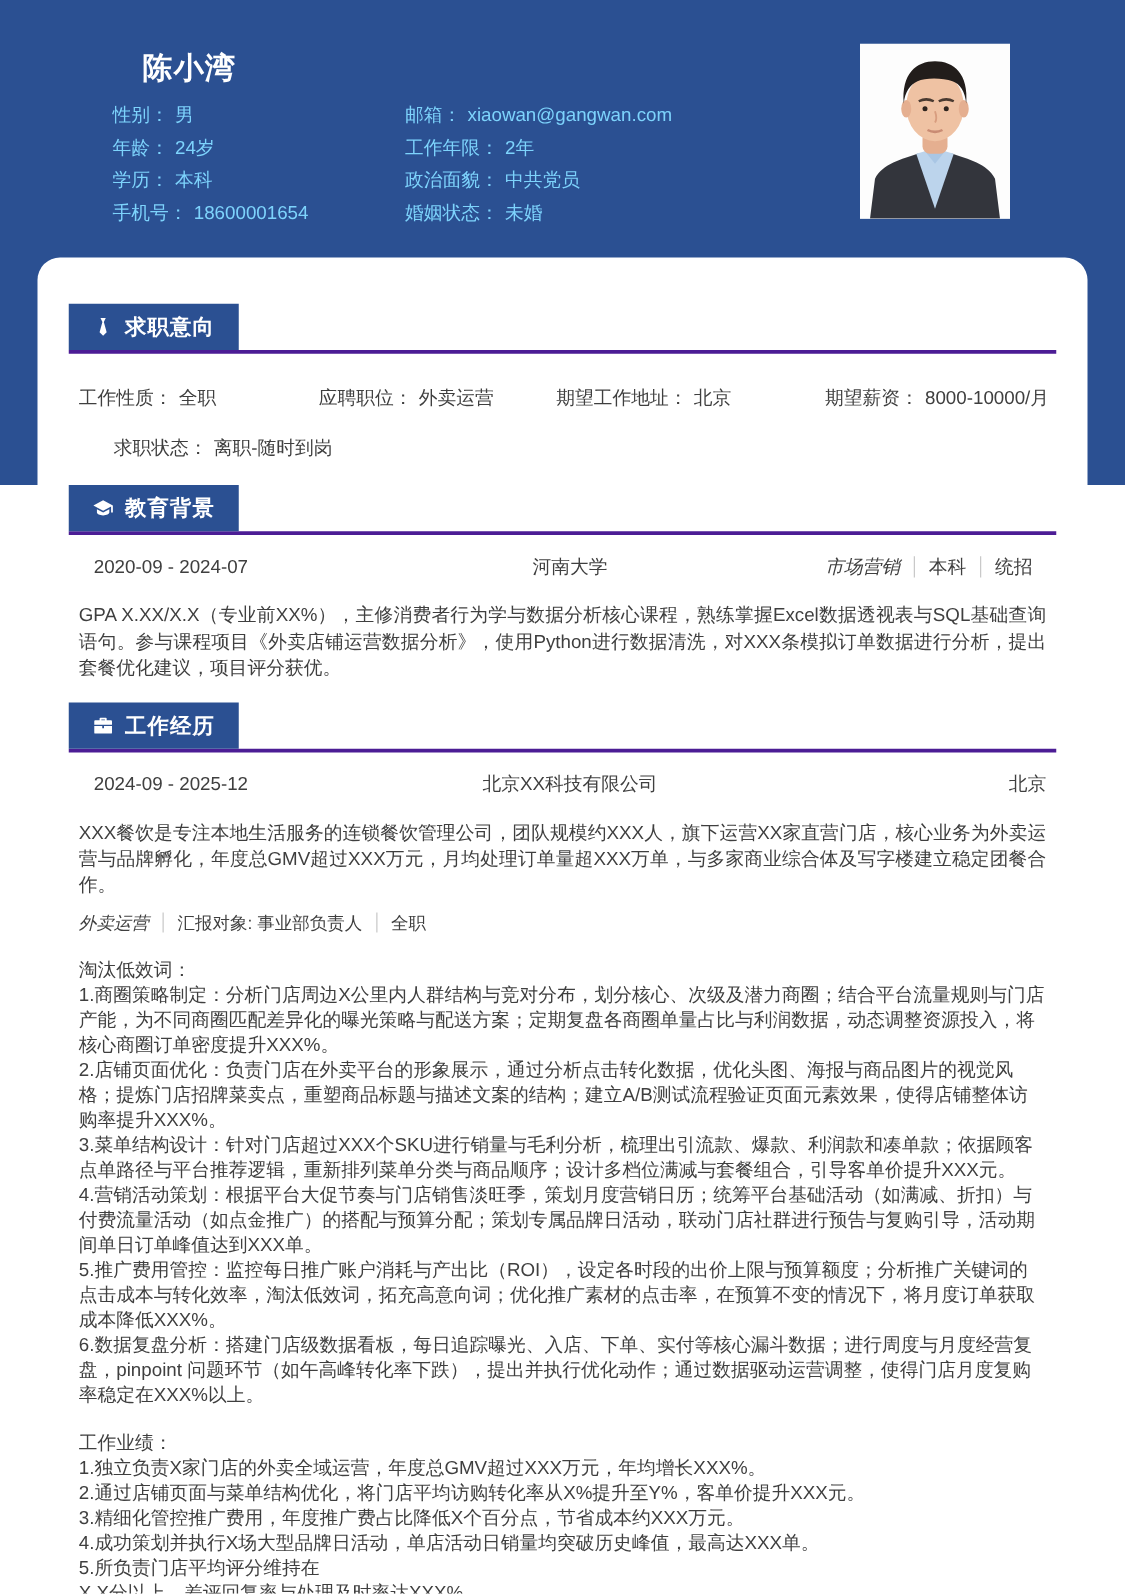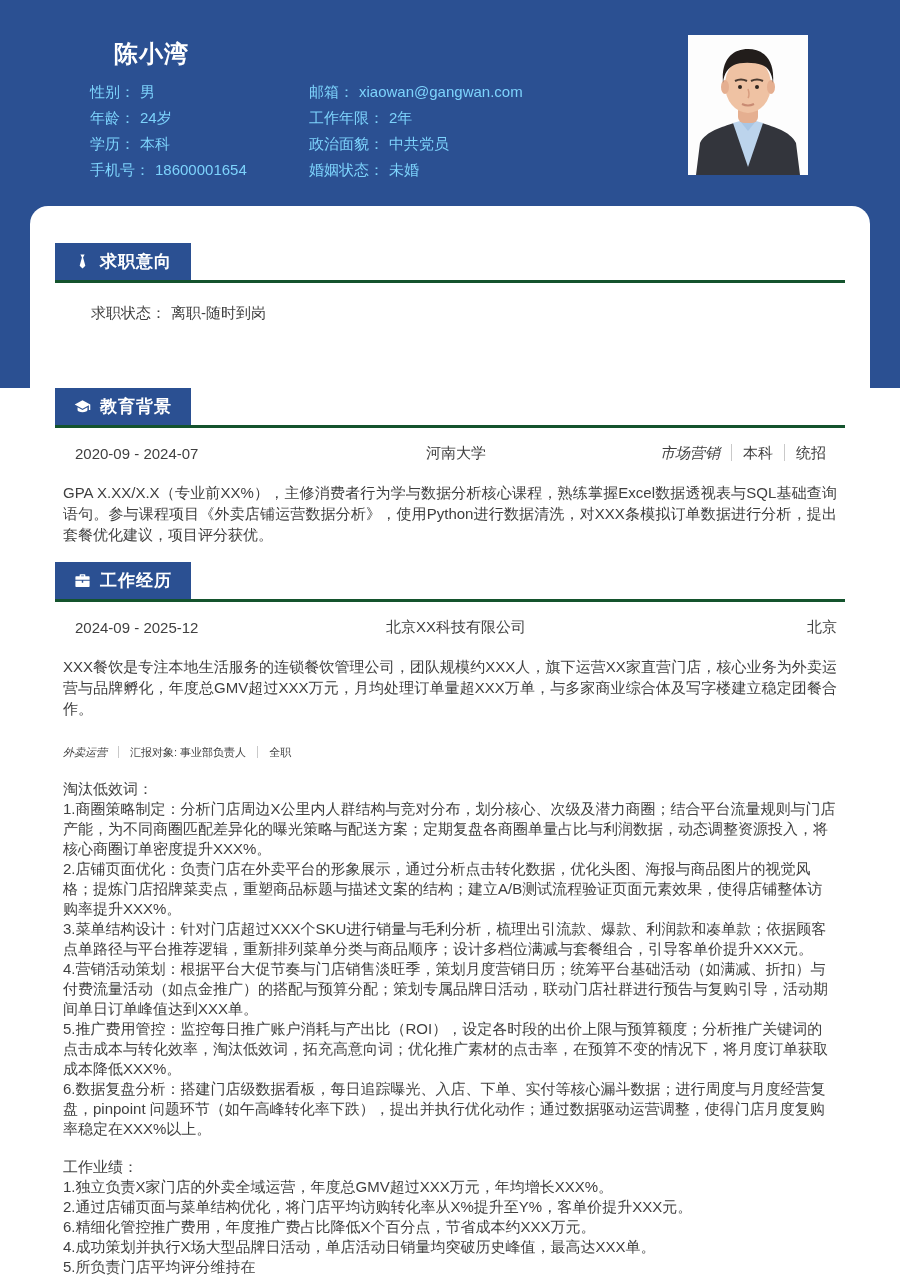--- a/index.html
+++ b/index.html
@@ -5,31 +5,31 @@
   * { margin:0; padding:0; box-sizing:border-box; }
   html,body { background:#fff; }
   body { font-family:"Liberation Sans","DejaVu Sans",sans-serif; color:#3f3f3f; }
   .page { position:relative; width:900px; height:1275px; overflow:hidden; background:#fff; margin:0 auto; }
 
   
   .hero { position:relative; width:100%; height:388px; background:#2b5092; }
   .hero-name { position:absolute; left:90px; top:38px; font-size:24px; font-weight:bold; color:#fff; letter-spacing:1px;margin-left:24px; }
   .hero-col { position:absolute; top:83px; color:#7dd3fc; font-size:15px; }
   .hero-col.left { left:90px; }
-  .hero-col.right { left:309px; }
+  .hero-col.right { left:324px; }
   .hero-field { height:16px; margin-bottom:10px; white-space:nowrap; }
   .hero-field .val { margin-left:5px; }
 
   .photo-frame { position:absolute; left:688px; top:35px; width:120px; height:140px; background:#fdfdfd; overflow:hidden; }
 
   
   .card { position:absolute; left:30px; right:30px; top:206px; bottom:0; background:#fff; border-radius:18px 18px 0 0; padding:37px 25px 0; }
 
   
-  .section-header { border-bottom:3px solid #14532d; line-height:0; }
+  .section-header { border-bottom:3px solid #4c1d95; line-height:0; }
   .badge { display:inline-flex; align-items:center; gap:9px; background:#2b5092; color:#fff; height:37px; padding:0 19px; font-size:17px; font-weight:bold; letter-spacing:1px; line-height:37px; }
   .badge svg { width:17px; height:17px; fill:#fff; flex:none; }
 
   
   .ji-row1 { display:grid; grid-template-columns:192px 190px 215px 1fr; margin-top:26px; font-size:15px; padding-left:8px; }
   .ji-row2 { margin-top:21px; font-size:15px; padding-left:8px;margin-left:28px; }
   .ji-field .val { margin-left:5px; }
 
   
   .main { padding:0 55px; }
@@ -42,21 +42,21 @@
   .tags .tag { padding:0 11px; }
   .tags .tag:first-child { padding-left:0;font-style:italic; }
   .tags .tag:not(:first-child) { border-left:1px solid #c9c9c9; }
 
   .para { font-size:15px; line-height:21px; margin-top:19px; padding:0 8px; word-break:break-all; text-align:justify; }
   .tight p { margin:0; font-size:15px; line-height:20px; word-break:break-all; white-space:pre-line; }
   .tight { padding:0 8px; }
 
   .sec-edu { margin-top:0; }
   .sec-work { margin-top:17px; }
-  .work-tags { margin-top:26px; font-size:11px; padding:0 8px; }
+  .work-tags { margin-top:11px; font-size:14px; padding:0 8px; }
   .overview { margin-top:19px; }
   .achievements { margin-top:18px; }
 </style>
 </head>
 <body>
 
 <div class="page">
 
   <div class="hero">
     <div class="hero-name">陈小湾</div>
@@ -105,20 +105,26 @@
 
     <div class="card">
       <div class="section-header">
         <span class="badge">
           <svg viewBox="0 0 24 24">
               <path d="M9 2h6l-2.2 4.4L16 18l-4 4-4-4 3.2-11.6z"></path>
             </svg>
           <span>求职意向</span>
         </span>
       </div>
+      <div class="ji-row1">
+        <span class="ji-field"><span>工作性质：</span><span class="val">全职</span></span>
+        <span class="ji-field"><span>应聘职位：</span><span class="val">外卖运营</span></span>
+        <span class="ji-field"><span>期望工作地址：</span><span class="val">北京</span></span>
+        <span class="ji-field"><span>期望薪资：</span><span class="val">8000-10000/月</span></span>
+      </div>
       <div class="ji-row2">
         <span class="ji-field"><span>求职状态：</span><span class="val">离职-随时到岗</span></span>
       </div>
     </div>
   </div>
 
   <div class="main">
 
     <div class="sec-edu">
       <div class="section-header">
@@ -165,21 +171,21 @@
         <p>3.菜单结构设计：针对门店超过XXX个SKU进行销量与毛利分析，梳理出引流款、爆款、利润款和凑单款；依据顾客点单路径与平台推荐逻辑，重新排列菜单分类与商品顺序；设计多档位满减与套餐组合，引导客单价提升XXX元。</p>
         <p>4.营销活动策划：根据平台大促节奏与门店销售淡旺季，策划月度营销日历；统筹平台基础活动（如满减、折扣）与付费流量活动（如点金推广）的搭配与预算分配；策划专属品牌日活动，联动门店社群进行预告与复购引导，活动期间单日订单峰值达到XXX单。</p>
         <p>5.推广费用管控：监控每日推广账户消耗与产出比（ROI），设定各时段的出价上限与预算额度；分析推广关键词的点击成本与转化效率，淘汰低效词，拓充高意向词；优化推广素材的点击率，在预算不变的情况下，将月度订单获取成本降低XXX%。</p>
         <p>6.数据复盘分析：搭建门店级数据看板，每日追踪曝光、入店、下单、实付等核心漏斗数据；进行周度与月度经营复盘，pinpoint 问题环节（如午高峰转化率下跌），提出并执行优化动作；通过数据驱动运营调整，使得门店月度复购率稳定在XXX%以上。</p>
       </div>
 
       <div class="tight achievements">
         <p>工作业绩：</p>
         <p>1.独立负责X家门店的外卖全域运营，年度总GMV超过XXX万元，年均增长XXX%。</p>
         <p>2.通过店铺页面与菜单结构优化，将门店平均访购转化率从X%提升至Y%，客单价提升XXX元。</p>
-        <p>6.精细化管控推广费用，年度推广费占比降低X个百分点，节省成本约XXX万元。</p>
+        <p>3.精细化管控推广费用，年度推广费占比降低X个百分点，节省成本约XXX万元。</p>
         <p>4.成功策划并执行X场大型品牌日活动，单店活动日销量均突破历史峰值，最高达XXX单。</p>
         <p>5.所负责门店平均评分维持在
 X.X分以上，差评回复率与处理及时率达XXX%。</p>
         <p>6.输出《外卖新店冷启动SOP》与《日常运营数据监控表》，成为团队标准作业流程。</p>
       </div>
 
     </div>
 
   </div>
 </div>

